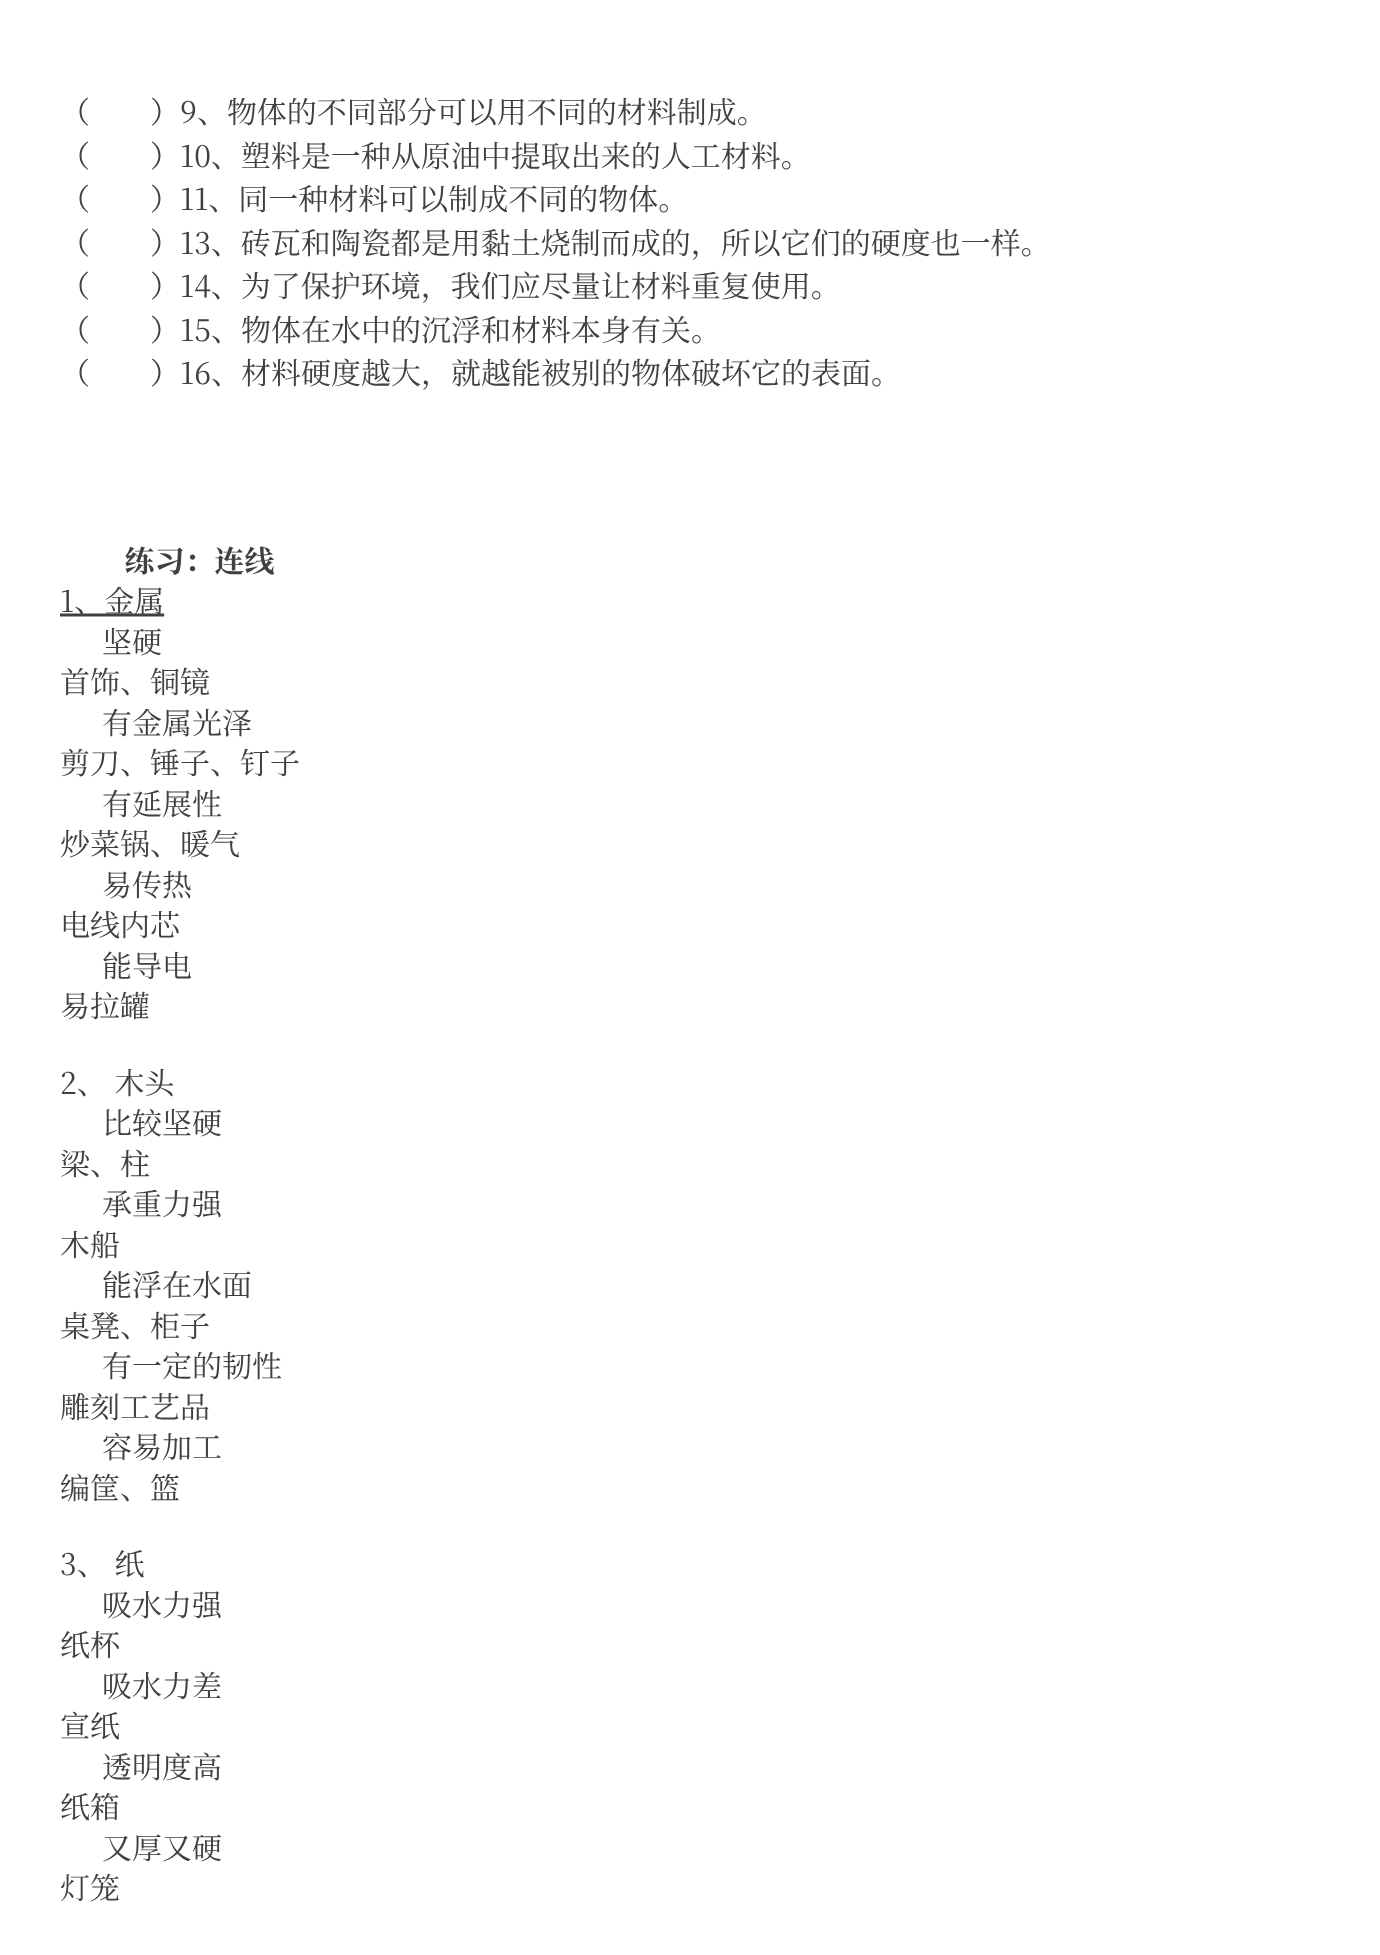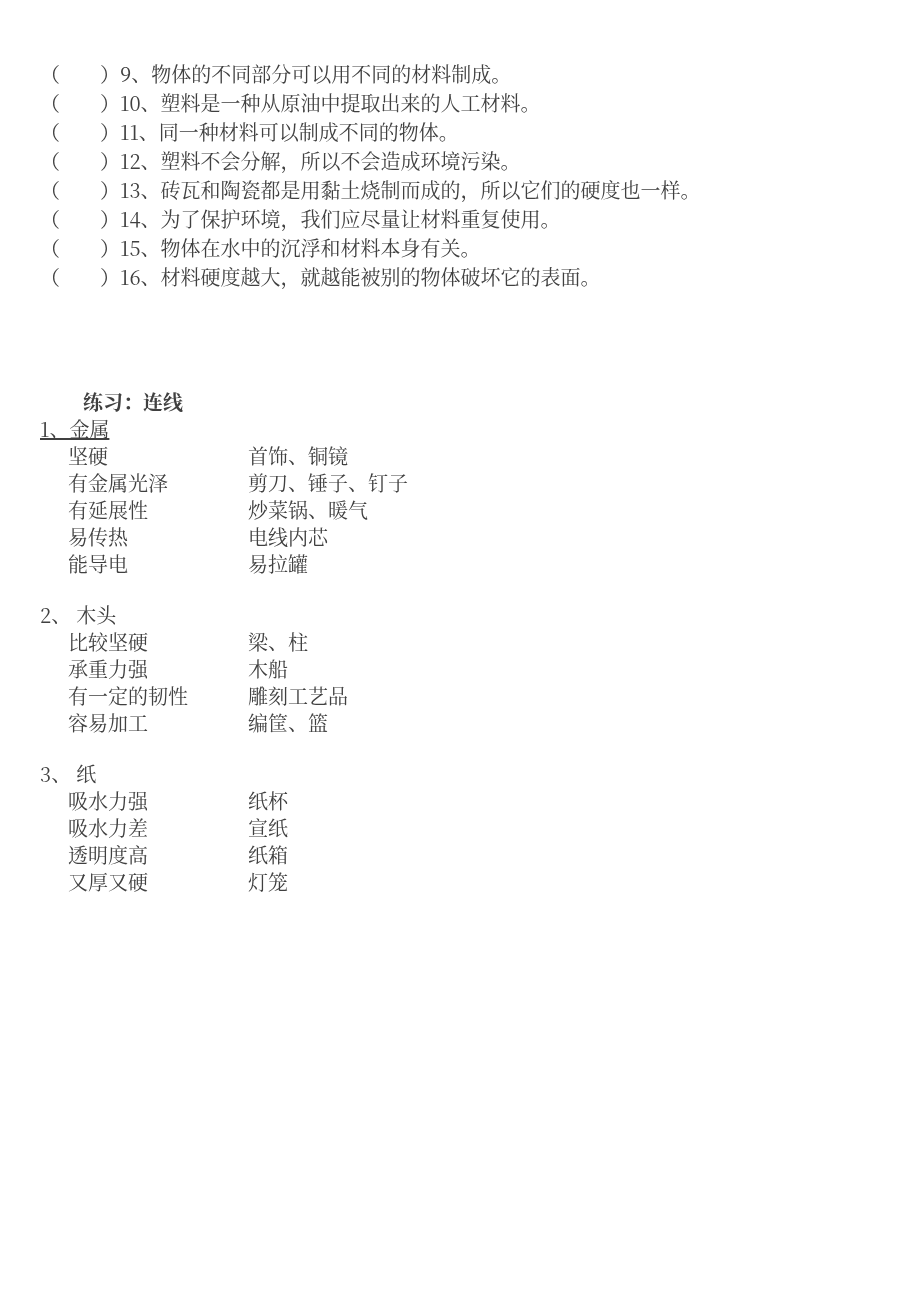--- a/index.html
+++ b/index.html
@@ -25,20 +25,21 @@
   .tf-paren {
     letter-spacing: 0;
   }
   .section-title {
     font-weight: 700;
     margin-top: 98px;
     margin-left: 43px;
   }
   .match-row {
     display: flex;
+    flex-direction: column;
   }
   .match-left {
     width: 180px;
     padding-left: 28px;
   }
   .match-right {
     padding-left: 0;
   }
   .group-head {
     font-weight: 400;
@@ -57,23 +58,20 @@
 
   <div>
     <div class="tf-line">
       <span class="tf-paren"><span>（</span>　　<span>）</span></span><span>9</span><span>、</span><span>物体的不同部分可以用不同的材料制成。</span>
     </div>
     <div class="tf-line">
       <span class="tf-paren"><span>（</span>　　<span>）</span></span><span>10</span><span>、</span><span>塑料是一种从原油中提取出来的人工材料。</span>
     </div>
     <div class="tf-line">
       <span class="tf-paren"><span>（</span>　　<span>）</span></span><span>11</span><span>、</span><span>同一种材料可以制成不同的物体。</span>
-    </div>
-    <div class="tf-line">
-      <span class="tf-paren"><span>（</span>　　<span>）</span></span><span>12</span><span>、</span><span>塑料不会分解，所以不会造成环境污染。</span>
     </div>
     <div class="tf-line">
       <span class="tf-paren"><span>（</span>　　<span>）</span></span><span>13</span><span>、</span><span>砖瓦和陶瓷都是用黏土烧制而成的，所以它们的硬度也一样。</span>
     </div>
     <div class="tf-line">
       <span class="tf-paren"><span>（</span>　　<span>）</span></span><span>14</span><span>、</span><span>为了保护环境，我们应尽量让材料重复使用。</span>
     </div>
     <div class="tf-line">
       <span class="tf-paren"><span>（</span>　　<span>）</span></span><span>15</span><span>、</span><span>物体在水中的沉浮和材料本身有关。</span>
     </div>
@@ -109,20 +107,24 @@
   <div class="group-head">2、 木头</div>
   <div class="match-row">
     <div class="match-left">比较坚硬</div>
     <div class="match-right">梁、柱</div>
   </div>
   <div class="match-row">
     <div class="match-left">承重力强</div>
     <div class="match-right">木船</div>
   </div>
   <div class="match-row">
+    <div class="match-left">能浮在水面</div>
+    <div class="match-right">桌凳、柜子</div>
+  </div>
+  <div class="match-row">
     <div class="match-left">有一定的韧性</div>
     <div class="match-right">雕刻工艺品</div>
   </div>
   <div class="match-row">
     <div class="match-left">容易加工</div>
     <div class="match-right">编筐、篮</div>
   </div>
 
   <div class="group-head">3、  纸</div>
   <div class="match-row">

